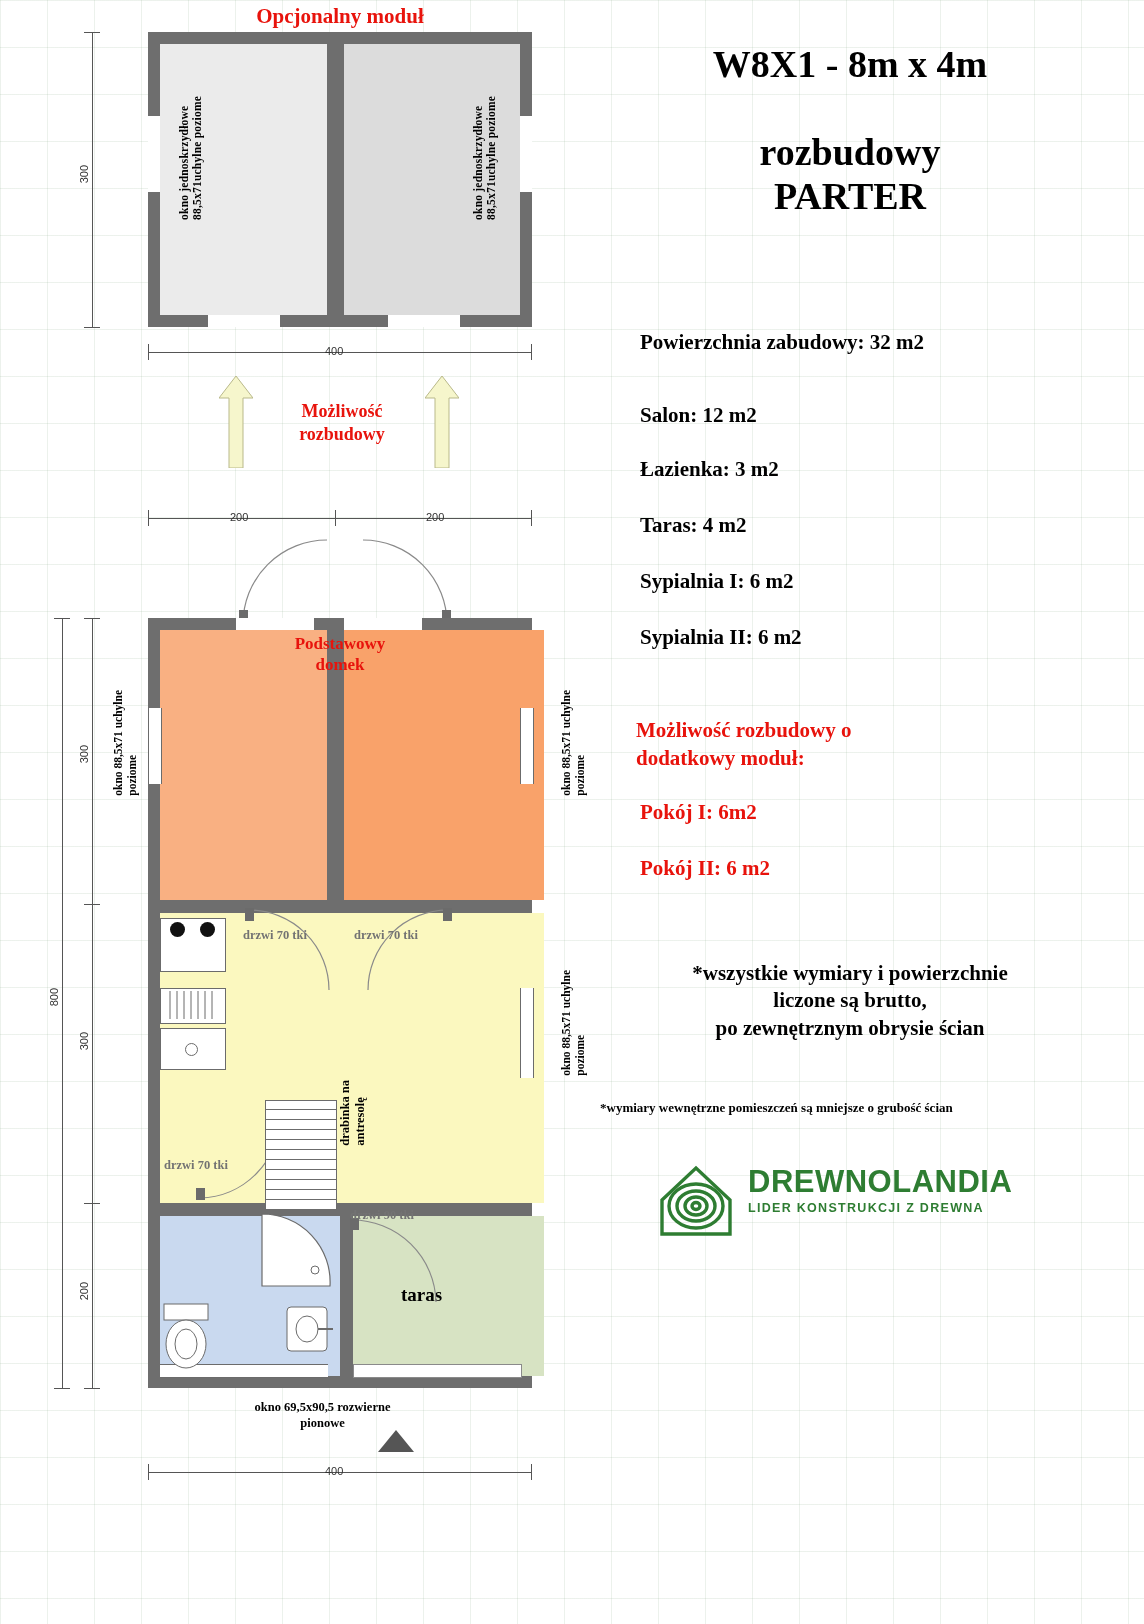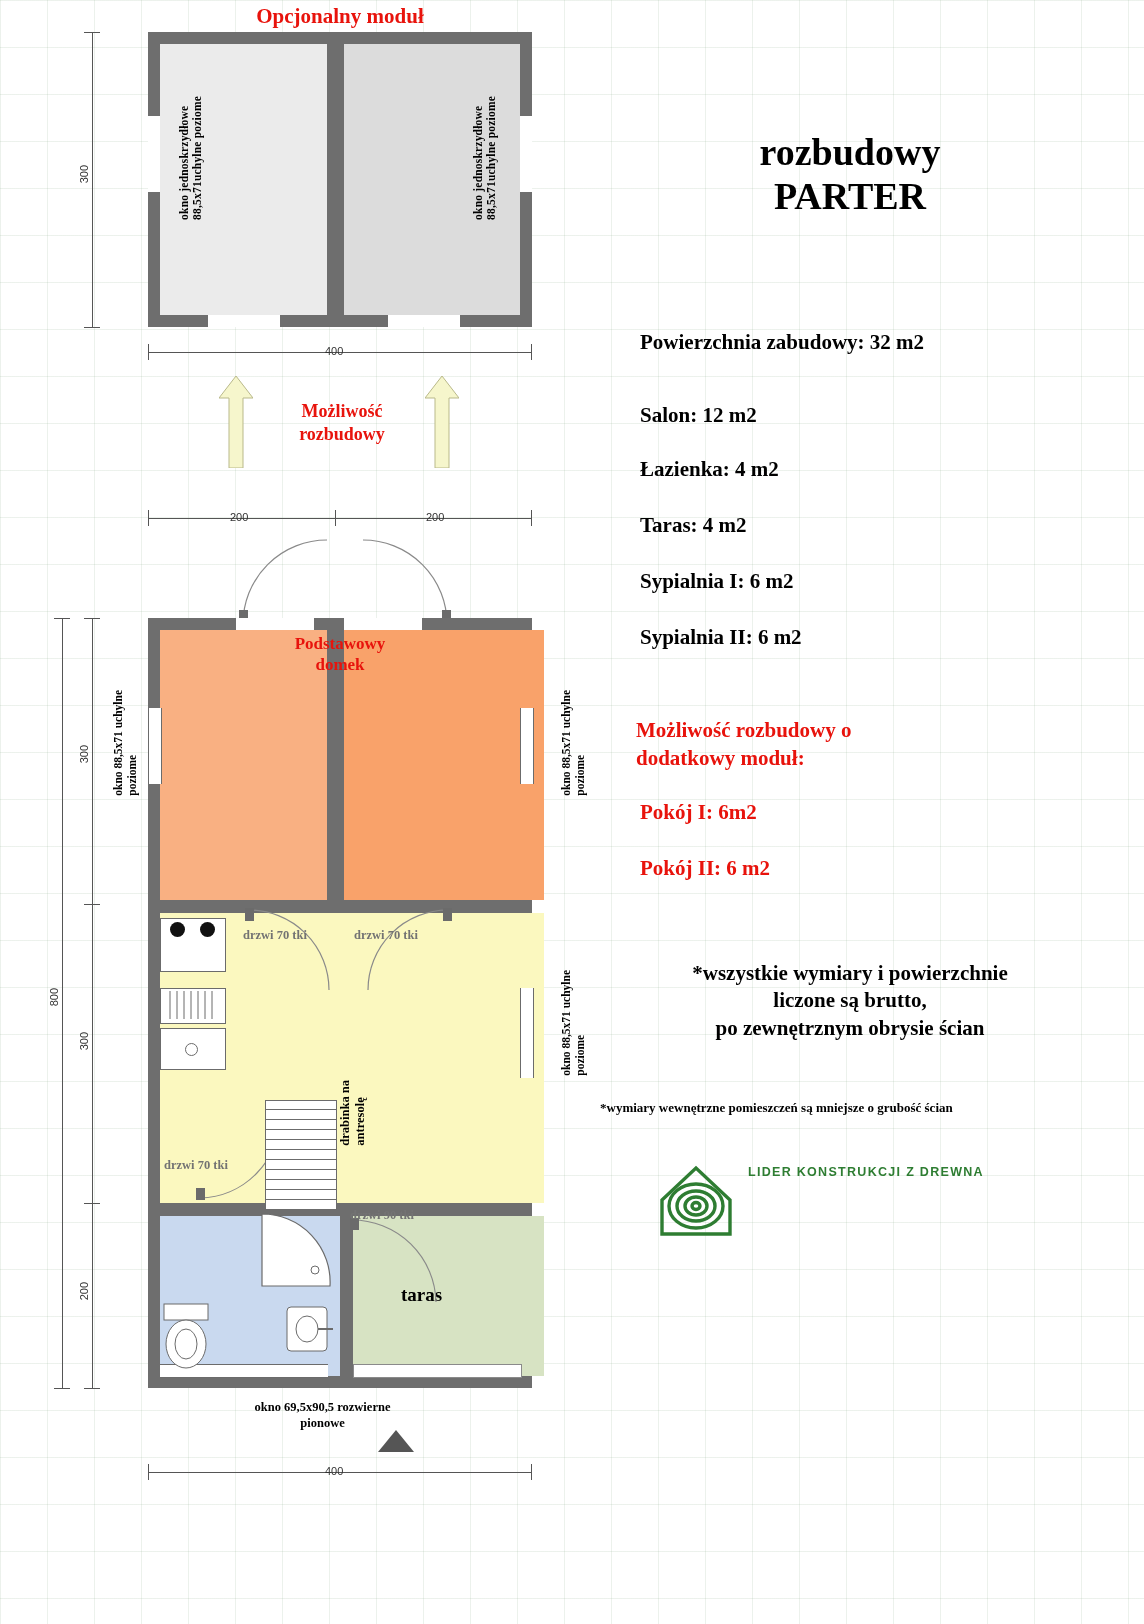--- a/index.html
+++ b/index.html
@@ -277,29 +277,29 @@
 <div class="abs tick-h" style="left:54px;top:618px;width:16px;"></div>
 <div class="abs tick-h" style="left:54px;top:1388px;width:16px;"></div>
 <div class="dim-txt-v" style="left:48px;top:988px;">800</div>
 
 <div class="abs dim-h" style="left:148px;top:1472px;width:384px;"></div>
 <div class="abs tick-v" style="left:148px;top:1464px;height:16px;"></div>
 <div class="abs tick-v" style="left:531px;top:1464px;height:16px;"></div>
 <div class="dim-txt" style="left:325px;top:1465px;">400</div>
 
 <div class="abs" id="main-title">
-  <br>
+  <span>W8X1 - 8m x 4m</span><br>
   <br>
   <span>rozbudowy</span><br>
   <span>PARTER</span>
 </div>
 
 <div class="abs spec" style="left:640px;top:330px;">Powierzchnia zabudowy: 32 m2</div>
 <div class="abs spec" style="left:640px;top:403px;">Salon: 12 m2</div>
-<div class="abs spec" style="left:640px;top:457px;">Łazienka: 4 m2</div>
+<div class="abs spec" style="left:640px;top:457px;">Łazienka: 3 m2</div>
 <div class="abs spec" style="left:640px;top:513px;">Taras: 4 m2</div>
 <div class="abs spec" style="left:640px;top:569px;">Sypialnia I: 6 m2</div>
 <div class="abs spec" style="left:640px;top:625px;">Sypialnia II: 6 m2</div>
 
 <div class="abs spec-red" style="left:636px;top:716px;width:420px;line-height:1.35;">Możliwość rozbudowy o<br>dodatkowy moduł:</div>
 <div class="abs spec-red" style="left:640px;top:800px;">Pokój I: 6m2</div>
 <div class="abs spec-red" style="left:640px;top:856px;">Pokój II: 6 m2</div>
 
 <div class="abs" id="note-star">
   *wszystkie wymiary i powierzchnie<br>liczone są brutto,<br>po zewnętrznym obrysie ścian
@@ -309,14 +309,15 @@
 <svg id="logo" viewBox="0 0 360 92">
   <g fill="none" stroke="#2e7d32" stroke-width="3.4">
     <path d="M14,48 L48,16 L82,48 L82,82 L14,82 Z"></path>
     <ellipse cx="48" cy="54" rx="27" ry="22"></ellipse>
     <ellipse cx="48" cy="54" rx="19" ry="15"></ellipse>
     <ellipse cx="48" cy="54" rx="11" ry="9"></ellipse>
     <ellipse cx="48" cy="54" rx="4" ry="3.5"></ellipse>
   </g>
 </svg>
 <div id="logo-text">
+  <div id="logo-name">DREWNOLANDIA</div>
   <div id="logo-sub">LIDER KONSTRUKCJI Z DREWNA</div>
 </div>
 
 </body></html>

